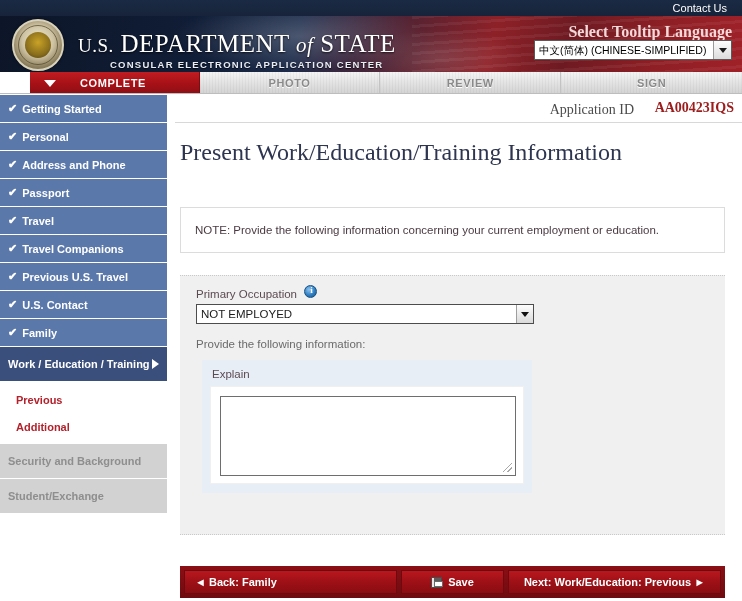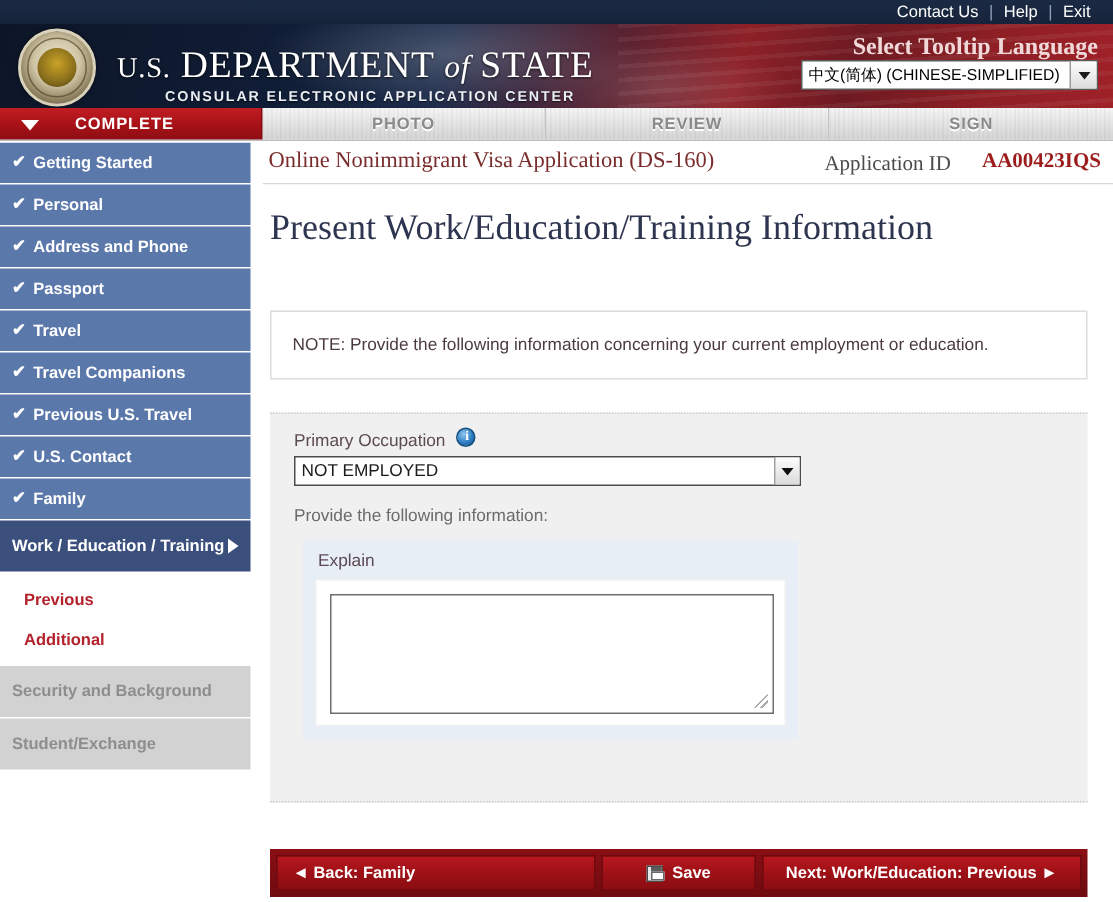--- a/index.html
+++ b/index.html
@@ -10,21 +10,21 @@
   }
 
   
   .util-bar {
     position: absolute; top: 0; left: 0; width: 742px; height: 16px;
     background: linear-gradient(to bottom, #1b2a44 0%, #16233a 100%);
   }
   .util-links {
     position: absolute; right: 8px; top: 0; height: 16px;
     display: flex; align-items: center; gap: 0;
-    font-size: 11px; color: #ffffff;
+    font-size: 11px; color: #ffffff; flex-direction: column;
   }
   .util-links a {
     color: #ffffff; text-decoration: none; padding: 0 7px;
     font-size: 11px; line-height: 16px;
   }
   .util-sep { color: #8fa0bb; font-size: 11px; }
 
   
   .masthead {
     position: absolute; top: 16px; left: 0; width: 742px; height: 56px;
@@ -113,21 +113,21 @@
     color: #8a8a8a;
     background:
       repeating-linear-gradient(90deg, rgba(0,0,0,.035) 0 1px, rgba(0,0,0,0) 1px 3px),
       linear-gradient(to bottom, #f4f4f4 0%, #e2e2e2 55%, #d4d4d4 100%);
     text-shadow: 0 1px 0 #fff;
   }
   .tab.active {
     color: #ffffff;
     background: linear-gradient(to bottom, #c01d22 0%, #a61117 55%, #8e0f14 100%);
     border-right: 1px solid #7e0c11;
-    justify-content: flex-start; padding-left: 50px;
+    justify-content: flex-start; padding-left: 50px; margin-left: 30px;
   }
   .tab-caret {
     position: absolute; left: 14px; top: 8px;
     border-left: 6px solid transparent; border-right: 6px solid transparent;
     border-top: 7px solid #ffffff;
   }
   .tab-w-complete { width: 175px; position: relative; }
   .tab-w-photo { width: 189px; }
   .tab-w-review { width: 189px; }
   .tab-w-sign { width: 189px; border-right: none; }
@@ -346,21 +346,20 @@
   </div>
   <div class="tab inactive tab-w-review">
     <span>REVIEW</span>
   </div>
   <div class="tab inactive tab-w-sign">
     <span>SIGN</span>
   </div>
 </div>
 
 <div class="approw">
-  <div class="app-title">Online Nonimmigrant Visa Application (DS-160)</div>
   <div class="app-id-label">Application ID</div>
   <div class="app-id-value">AA00423IQS</div>
 </div>
 
 <div class="sidebar">
   <div class="nav-item done">
     <span class="chk">✔</span>
     <span>Getting Started</span>
   </div>
   <div class="nav-item done">

